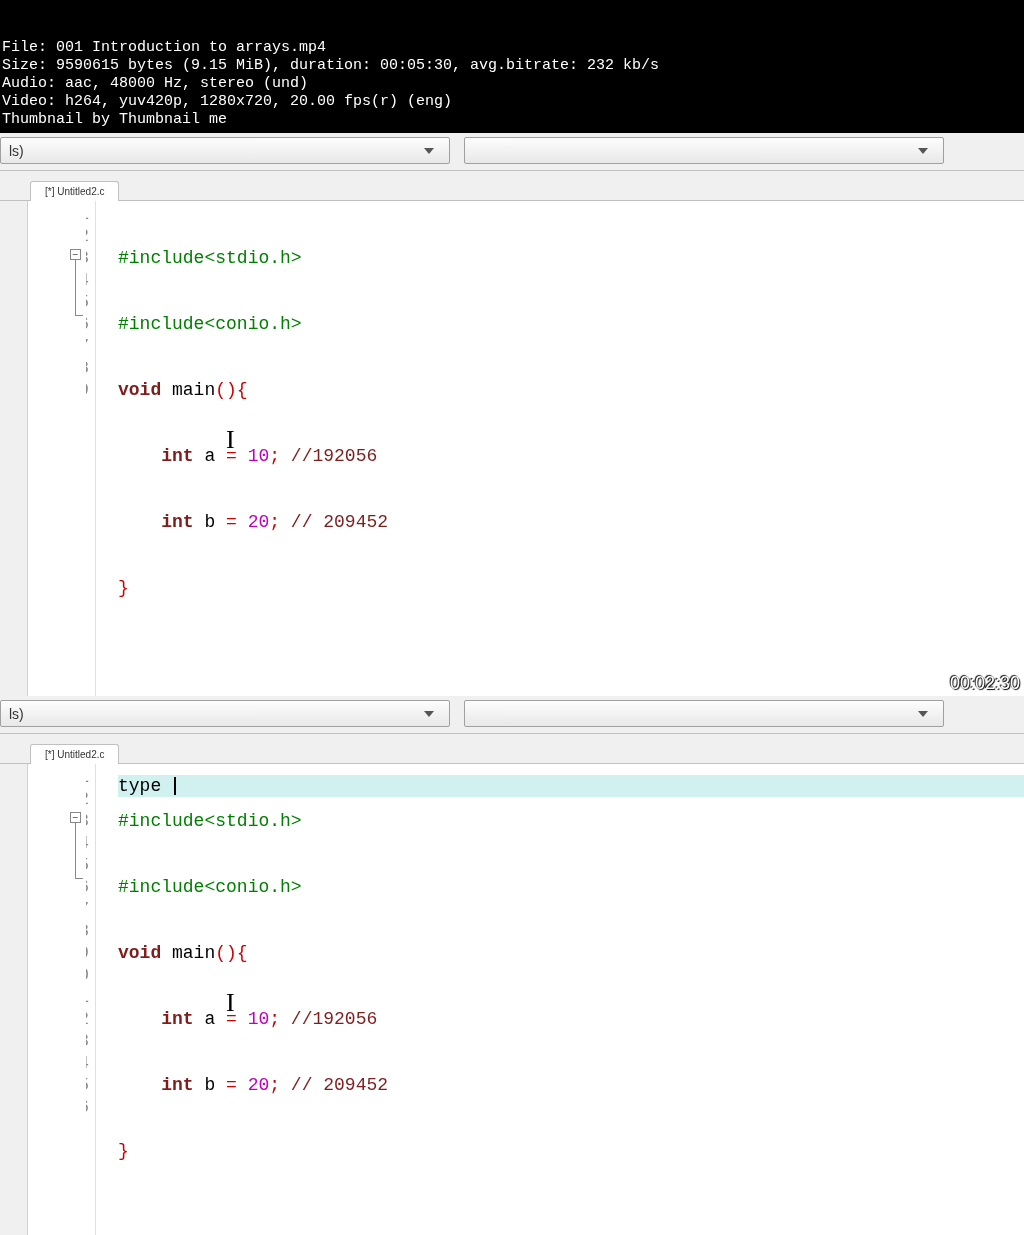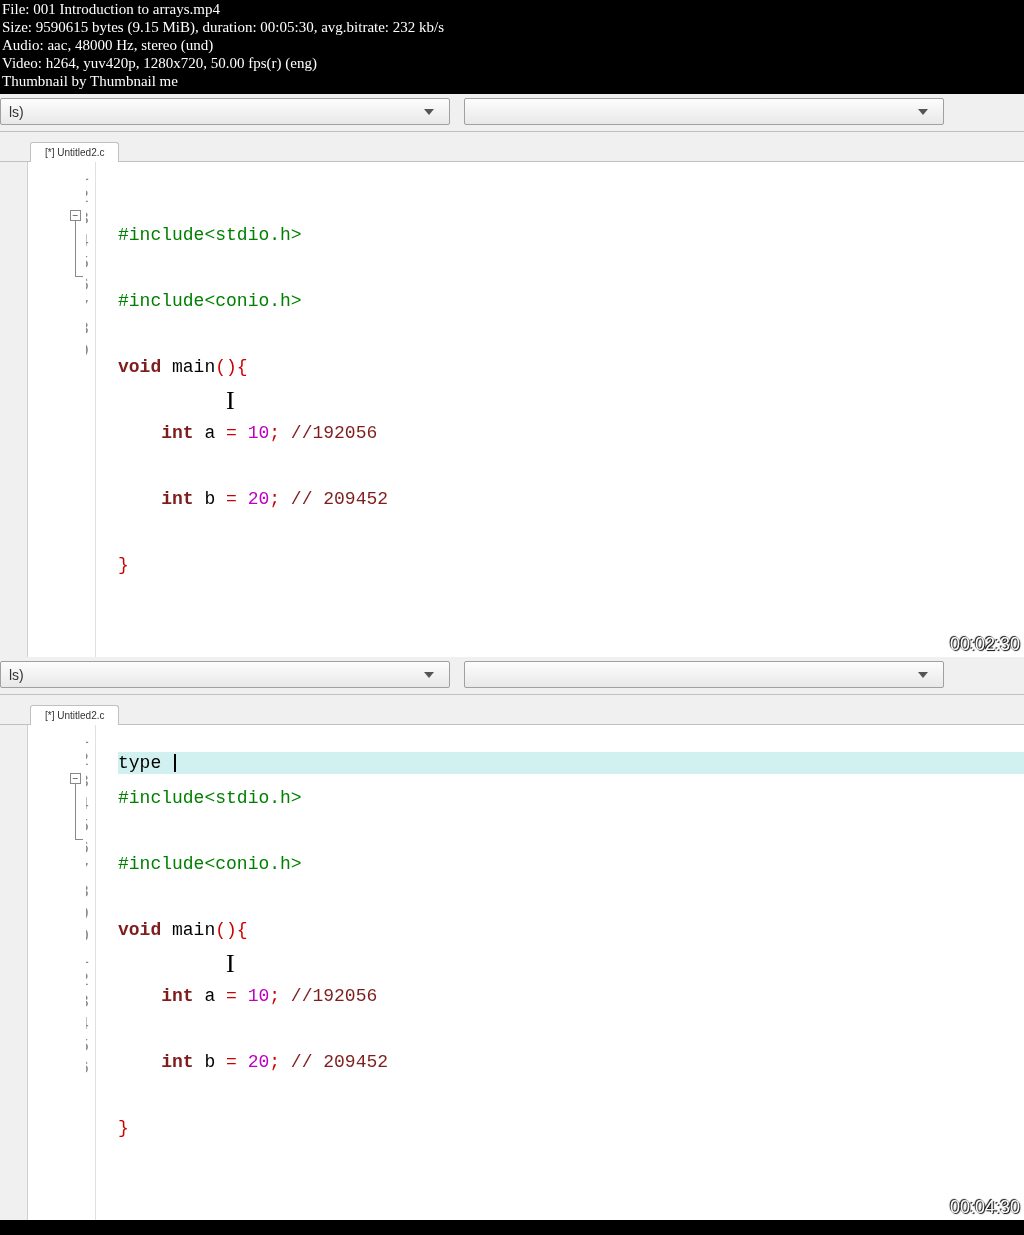--- a/index.html
+++ b/index.html
@@ -10,21 +10,22 @@
     height: 1235px;
     overflow: hidden;
     position: relative;
   }
   .header-info {
     background: #000;
     color: #fff;
     font-size: 15px;
     line-height: 1.2;
     padding: 0 2px 4px 2px;
-    font-family: Liberation Serif, serif;
+    font-family: Liberation Mono, monospace;
+    margin-top: 39px;
   }
   .thumb {
     position: relative;
     background: #f0f0f0;
   }
   .thumb-top { height: 563px; }
   .thumb-bottom { height: 563px; }
   .toolbar {
     display: flex;
     height: 38px;
@@ -120,21 +121,21 @@
     left: 7px;
     width: 8px;
     height: 1px;
     background: #888;
   }
   .code {
     flex: 1;
     font-family: 'Consolas', 'Courier New', monospace;
     font-size: 18px;
     line-height: 22px;
-    padding-top: 18px;
+    padding-top: 2px;
     padding-left: 22px;
     white-space: pre;
     position: relative;
   }
   .code-line { height: 22px; position: relative; }
   .hl-line {
     background: #d1f0f0;
     position: absolute;
     left: 0; right: 0;
     height: 22px;
@@ -176,21 +177,21 @@
     border-right: 1px solid #d0d0d0;
   }
 </style>
 </head>
 <body>
 
 <div class="header-info">
   <div>File: 001 Introduction to arrays.mp4</div>
   <div>Size: 9590615 bytes (9.15 MiB), duration: 00:05:30, avg.bitrate: 232 kb/s</div>
   <div>Audio: aac, 48000 Hz, stereo (und)</div>
-  <div>Video: h264, yuv420p, 1280x720, 50.00 fps(r) (eng)</div>
+  <div>Video: h264, yuv420p, 1280x720, 20.00 fps(r) (eng)</div>
   <div>Thumbnail by Thumbnail me</div>
 </div>
 
 <div class="thumb thumb-top">
   <div class="toolbar">
     <div class="dropdown dropdown-left">
       <span>ls)</span>
       <span class="dropdown-arrow"></span>
     </div>
     <div class="dropdown dropdown-right">

